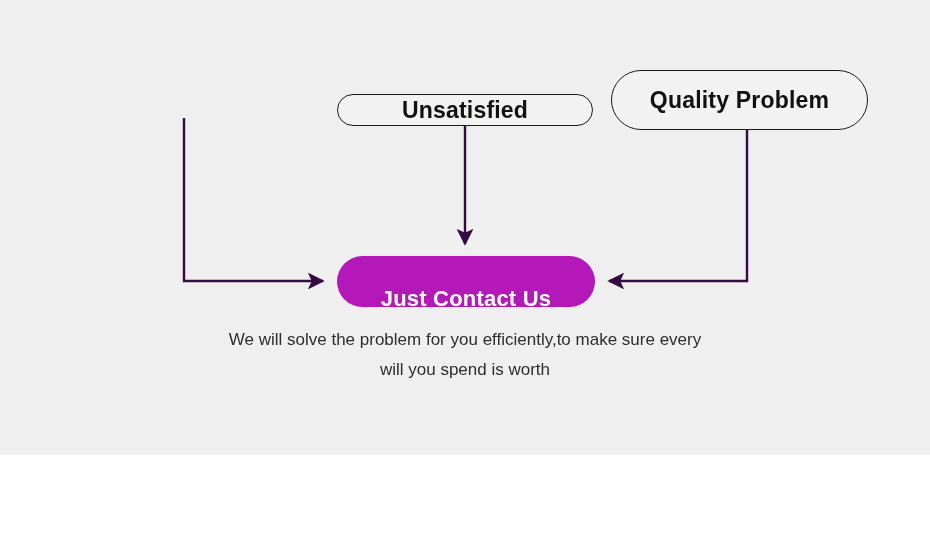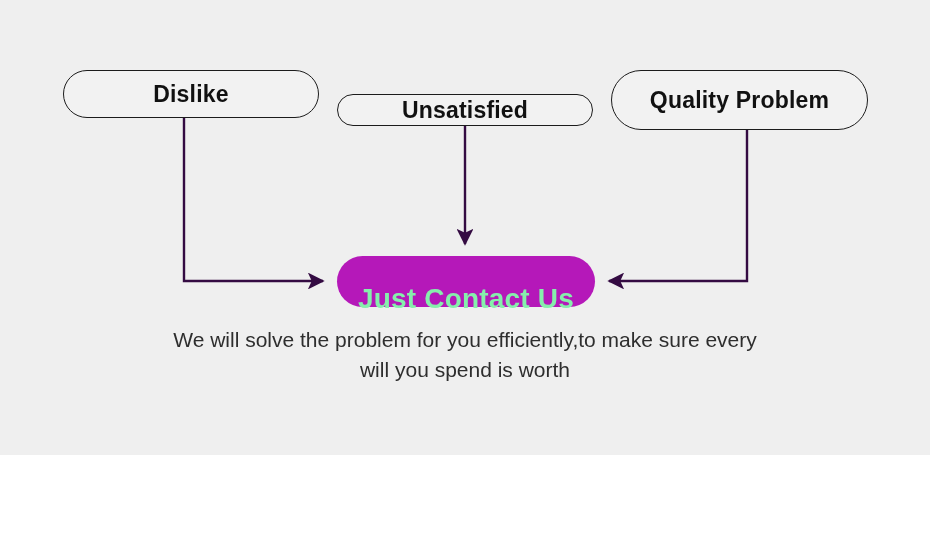--- a/index.html
+++ b/index.html
@@ -80,34 +80,34 @@
     border-radius: 26px;
     background: #b518b9;
     display: flex;
     align-items: center;
     justify-content: center;
     cursor: pointer;
   }
   #cta-label {
     font-family: "Liberation Sans", sans-serif;
     font-weight: bold;
-    font-size: 28px;
-    color: #86efac;
+    font-size: 22px;
+    color: #ffffff;
     letter-spacing: 0.2px;
     white-space: nowrap;
     margin-top: 35px;
   }
   #caption {
     position: absolute;
     left: 155px;
     top: 325px;
     width: 620px;
     text-align: center;
     font-family: "Liberation Sans", sans-serif;
-    font-size: 21px;
+    font-size: 17px;
     line-height: 30px;
     color: #2e2e2e;
   }
 </style>
 </head>
 <body>
 
 <div id="canvas">
 
   <div id="gray-panel"></div>
@@ -125,23 +125,20 @@
       </marker>
     </defs>
 
     <path d="M 184 118 L 184 281 L 323 281" fill="none" stroke="#340b42" stroke-width="2.4" marker-end="url(#arrow-right)"></path>
 
     <path d="M 465 118 L 465 244" fill="none" stroke="#340b42" stroke-width="2.4" marker-end="url(#arrow-down)"></path>
 
     <path d="M 747 118 L 747 281 L 609 281" fill="none" stroke="#340b42" stroke-width="2.4" marker-end="url(#arrow-left)"></path>
   </svg>
 
-  <div class="node-box" id="box-dislike">
-    <span class="node-label">Dislike</span>
-  </div>
 
   <div class="node-box" id="box-unsatisfied">
     <span class="node-label">Unsatisfied</span>
   </div>
 
   <div class="node-box" id="box-quality">
     <span class="node-label">Quality Problem</span>
   </div>
 
   <div id="cta-button">

